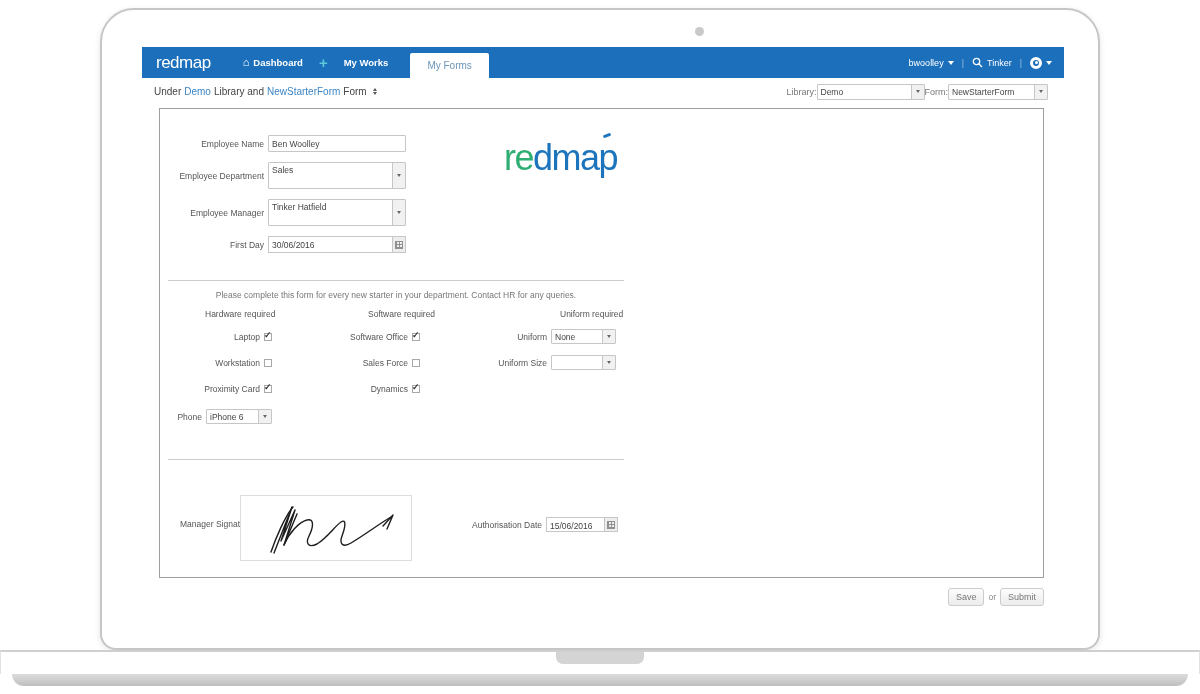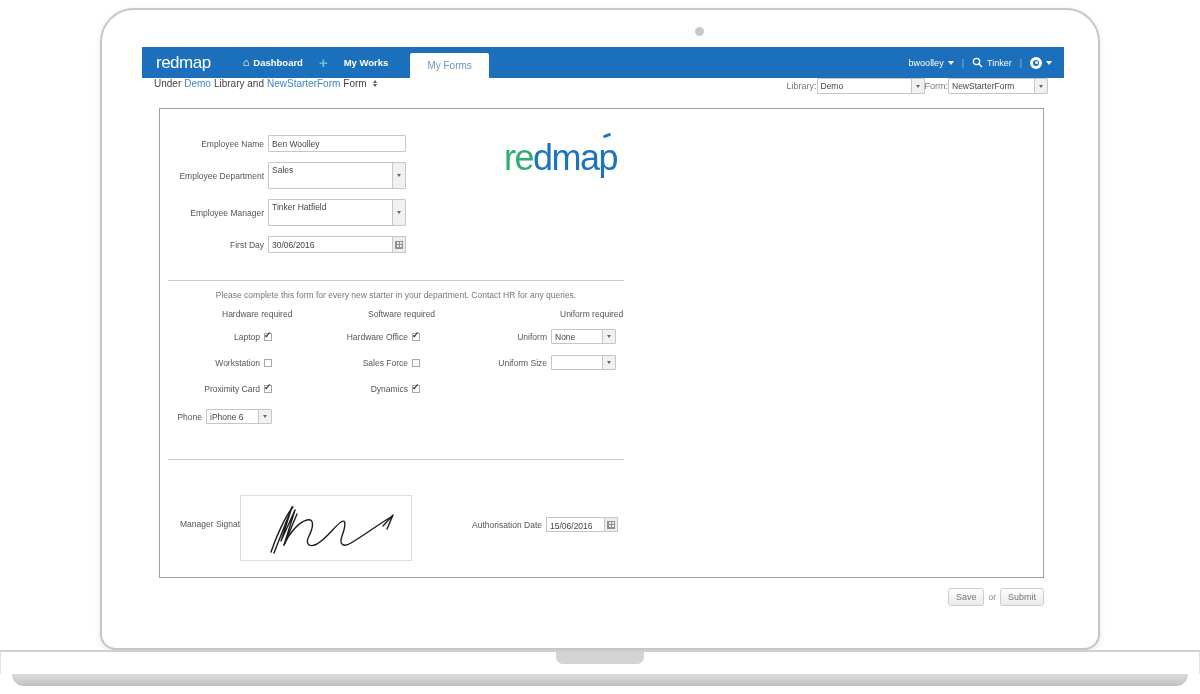--- a/index.html
+++ b/index.html
@@ -34,21 +34,21 @@
                     padding:0 17px; display:flex; align-items:center; border-radius:2px 2px 0 0; cursor:pointer; }
   .nav-right { margin-left:auto; margin-right:12px; display:flex; align-items:center; gap:8px; color:#fff; font-size:9px; }
   .nav-right a { display:flex; align-items:center; gap:4px; color:#fff; text-decoration:none; cursor:pointer; }
   .sep { color:rgba(255,255,255,.5); font-size:9px; }
   .caret-w { width:0; height:0; border-left:3px solid transparent; border-right:3px solid transparent; border-top:4px solid #fff; }
   .gear-ring { width:12px; height:12px; border:3px solid #fff; border-radius:50%; display:flex; align-items:center; justify-content:center; }
   .gear-dot { width:3px; height:3px; background:#fff; border-radius:50%; }
 
   
   .crumb-row { position:absolute; left:0; top:31px; width:922px; height:27px; display:flex;
-               justify-content:space-between; align-items:flex-start; padding:0 16px 0 12px; background:#fff; }
+               justify-content:space-between; align-items:center; padding:0 16px 0 12px; background:#fff; }
   .crumb { display:flex; align-items:center; gap:3px; font-size:10px; color:#444; }
   .lnk { color:var(--link_blue,#3d85c6); text-decoration:none; cursor:pointer; }
   .sort { display:inline-flex; flex-direction:column; gap:1px; margin-left:3px; cursor:pointer; }
   .tri-up { width:0; height:0; border-left:2.5px solid transparent; border-right:2.5px solid transparent; border-bottom:3.5px solid #555; }
   .tri-down { width:0; height:0; border-left:2.5px solid transparent; border-right:2.5px solid transparent; border-top:3.5px solid #555; }
   .filters { display:flex; align-items:center; font-size:9px; color:#777; }
 
   
   .sel { display:inline-flex; align-items:stretch; height:15px; border:1px solid #c6c6c6; background:#fff; border-radius:1px; cursor:pointer; }
   .sel-val { flex:1; font-size:8.5px; color:#444; padding:2px 3px 0; white-space:nowrap; overflow:hidden; }
@@ -74,21 +74,21 @@
 
   .watermark { position:absolute; left:344px; top:28px; font-size:36px; letter-spacing:-1.5px; }
   .wm-g { color:var(--logo_green,#2fae74); } .wm-b { color:var(--logo_blue,#1c75bc); }
   .wm-accent { position:absolute; right:6px; top:-3px; width:8px; height:3px; background:var(--logo_blue,#1c75bc);
                border-radius:2px; transform:rotate(-20deg); }
 
   .divider { position:absolute; left:8px; width:456px; border-top:1px solid #ccc; }
   .d1 { top:171px; } .d2 { top:350px; }
   .notice { position:absolute; left:8px; top:181px; width:456px; text-align:center; font-size:8.5px; color:#777; }
   .colhead { position:absolute; top:200px; font-size:8.5px; color:#555; }
-  .ch-hw { left:62px; } .ch-sw { left:208px; } .ch-un { left:400px; }
+  .ch-hw { left:45px; } .ch-sw { left:208px; } .ch-un { left:400px; }
 
   .chk-col { position:absolute; display:flex; flex-direction:column; }
   .hw-col { left:8px; top:221px; width:104px; }
   .sw-col { left:156px; top:221px; width:104px; }
   .un-col { left:300px; top:219px; width:156px; }
   .chk-row { display:flex; justify-content:flex-end; align-items:center; gap:4px; height:14px; margin-bottom:12px; }
   .chk-row label { font-size:8.5px; color:#555; }
   .sel-row { height:17px; margin-bottom:9px; }
   input[type=checkbox] { appearance:none; -webkit-appearance:none; width:8px; height:8px; border:1px solid #a8a8a8;
                          background:#fff; margin:0; position:relative; cursor:pointer; }
@@ -251,21 +251,21 @@
               <span class="sel-val">iPhone 6</span>
               <span class="sel-btn">
                   <i class="caret-d"></i>
                 </span>
             </span>
           </div>
         </div>
 
         <div class="chk-col sw-col">
           <div class="chk-row">
-            <label>Hardware Office</label>
+            <label>Software Office</label>
             <input type="checkbox" checked="checked" style="">
           </div>
           <div class="chk-row">
             <label>Sales Force</label>
             <input type="checkbox" style="">
           </div>
           <div class="chk-row">
             <label>Dynamics</label>
             <input type="checkbox" checked="checked" style="">
           </div>

